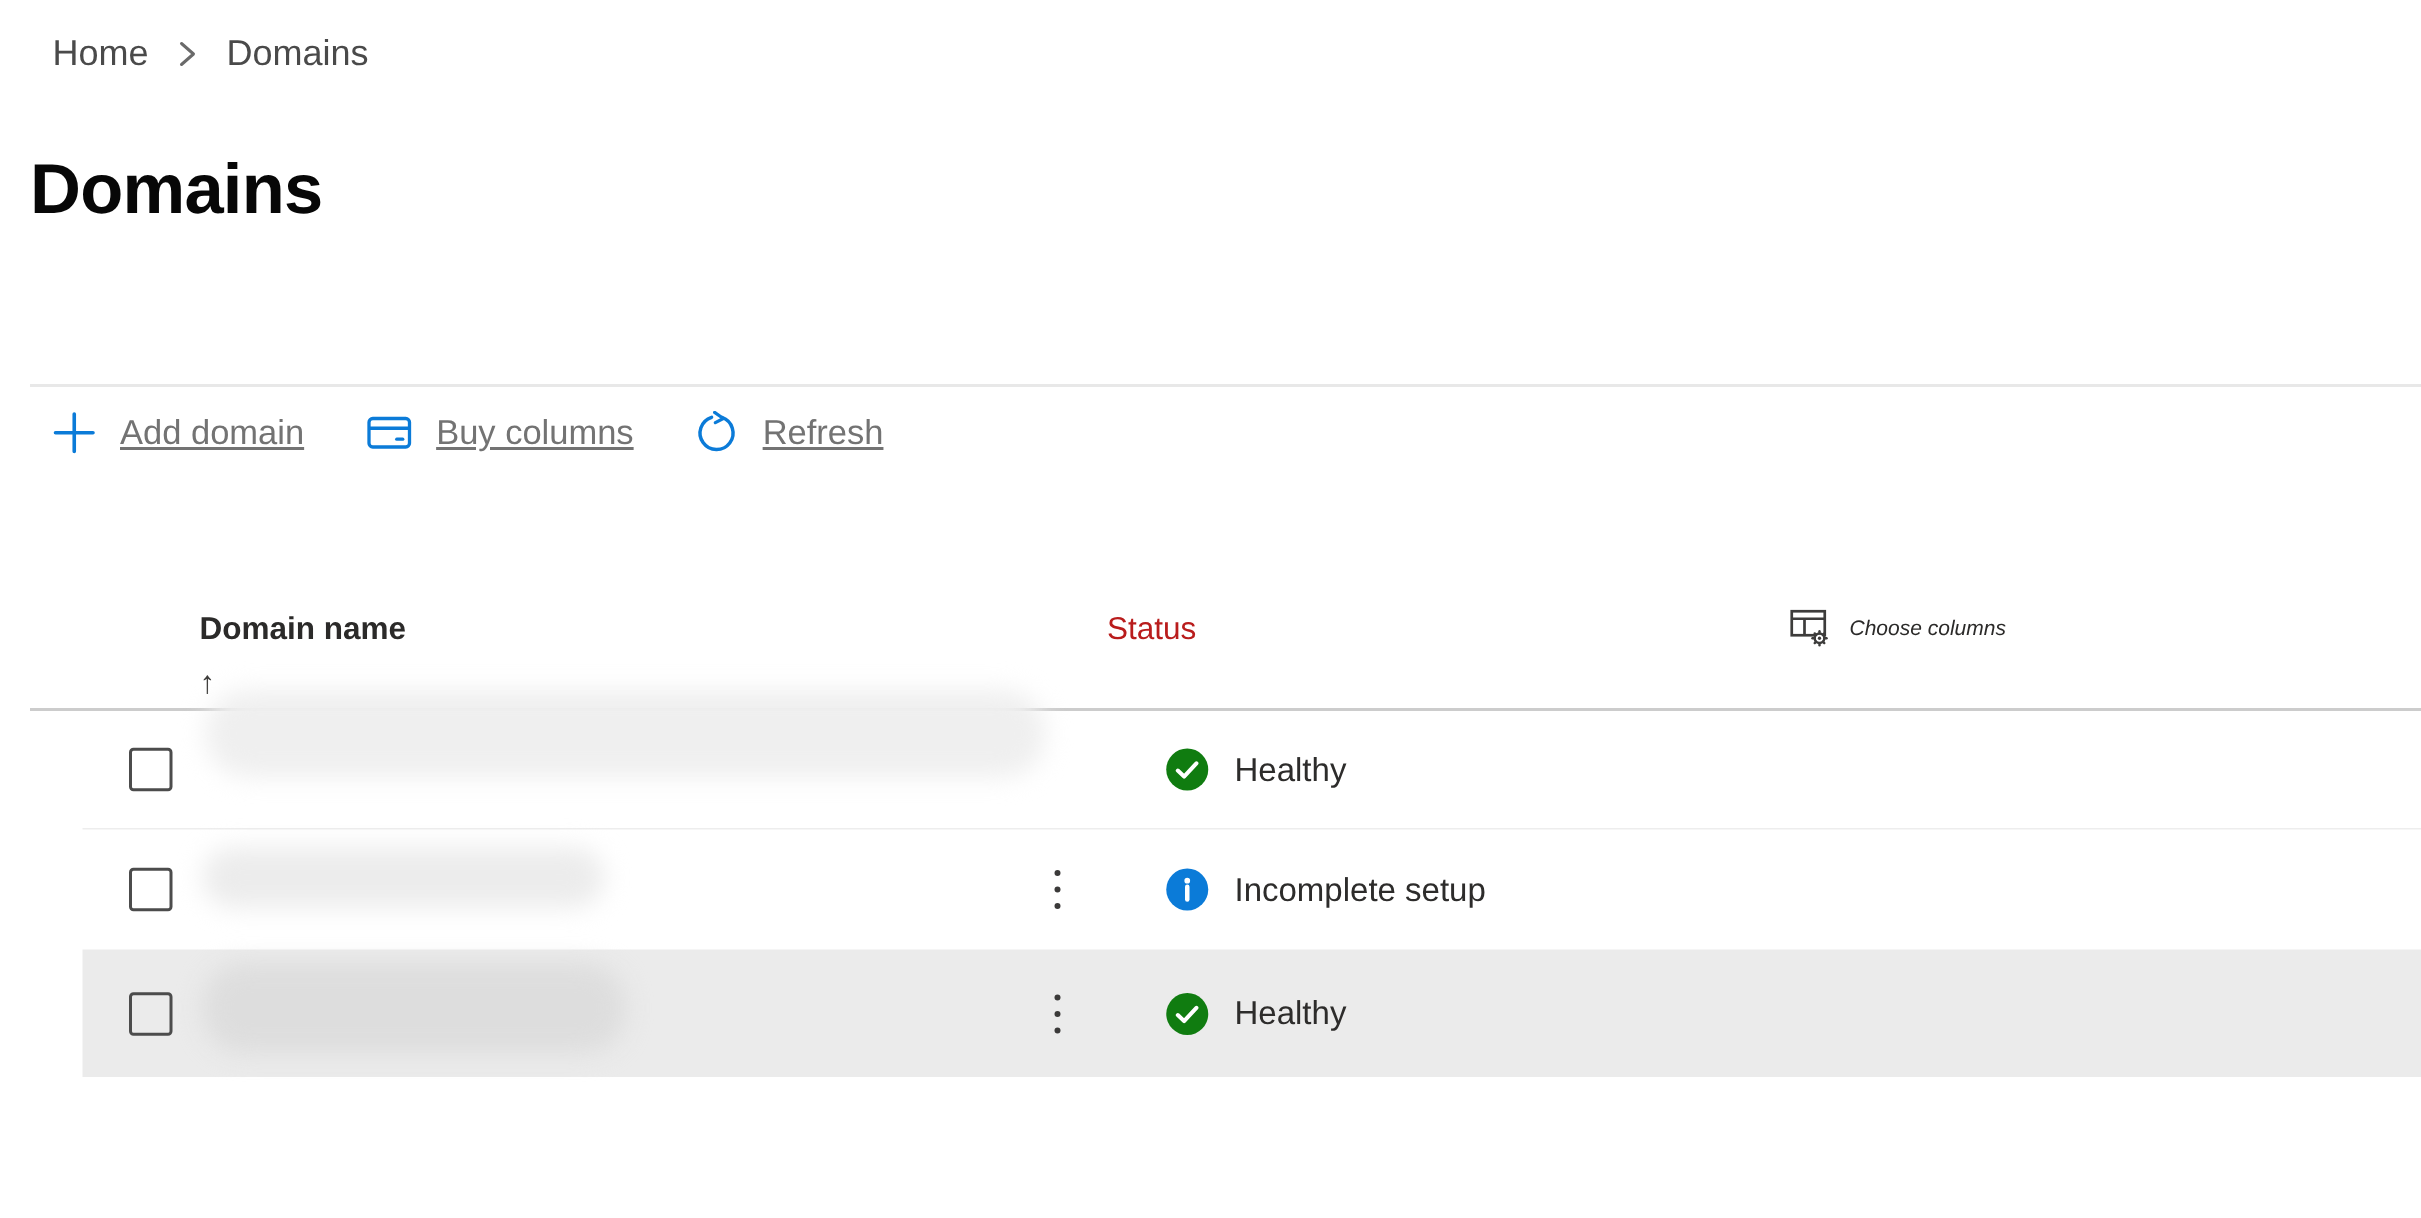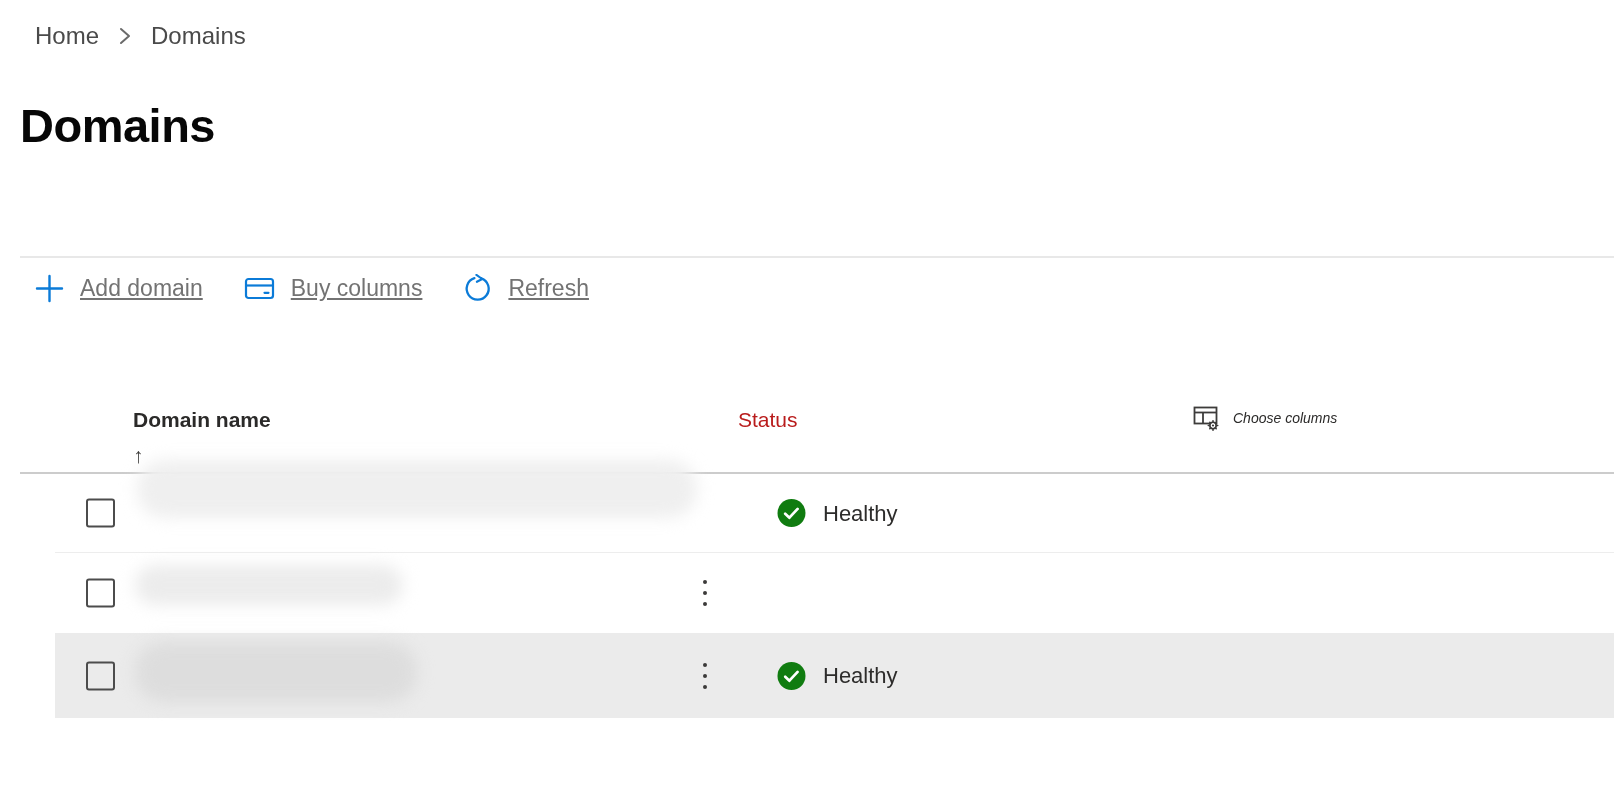--- a/index.html
+++ b/index.html
@@ -139,20 +139,30 @@
   </div>
 
   <div class="row">
     <div class="blob blob-2"></div>
     <div class="checkbox"></div>
     <div class="kebab">
       <span class="dot"></span>
         <span class="dot"></span>
         <span class="dot"></span>
     </div>
+    <div class="status">
+      <span>
+        <svg width="29" height="29" viewBox="0 0 29 29">
+          <circle cx="14.5" cy="14.5" r="14" fill="#0b7bd8"></circle>
+          <circle cx="14.5" cy="8.6" r="1.9" fill="#ffffff"></circle>
+          <path d="M14.5 12.6 V21.2" stroke="#ffffff" stroke-width="3" stroke-linecap="round"></path>
+        </svg>
+      </span>
+      <span>Incomplete setup</span>
+    </div>
   </div>
 
   <div class="row selected-row">
     <div class="row-bg"></div>
     <div class="blob blob-3"></div>
     <div class="checkbox"></div>
     <div class="kebab">
       <span class="dot"></span>
         <span class="dot"></span>
         <span class="dot"></span>

